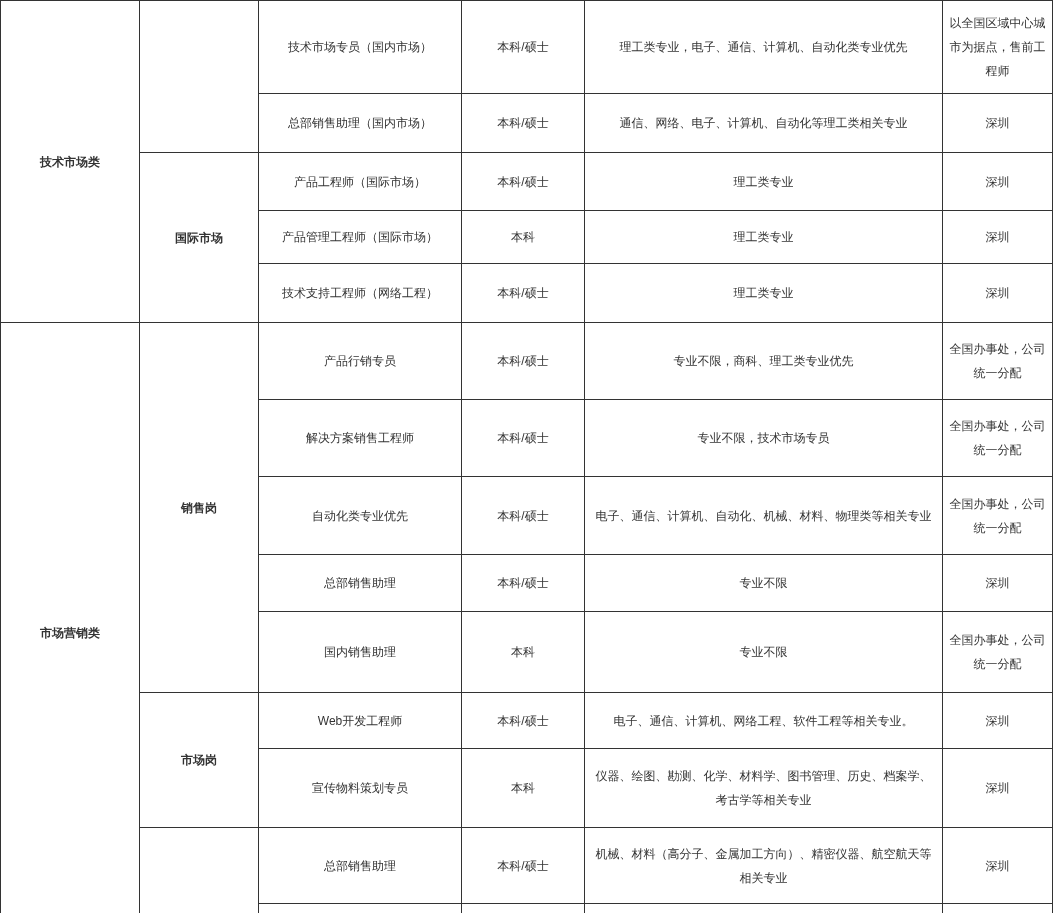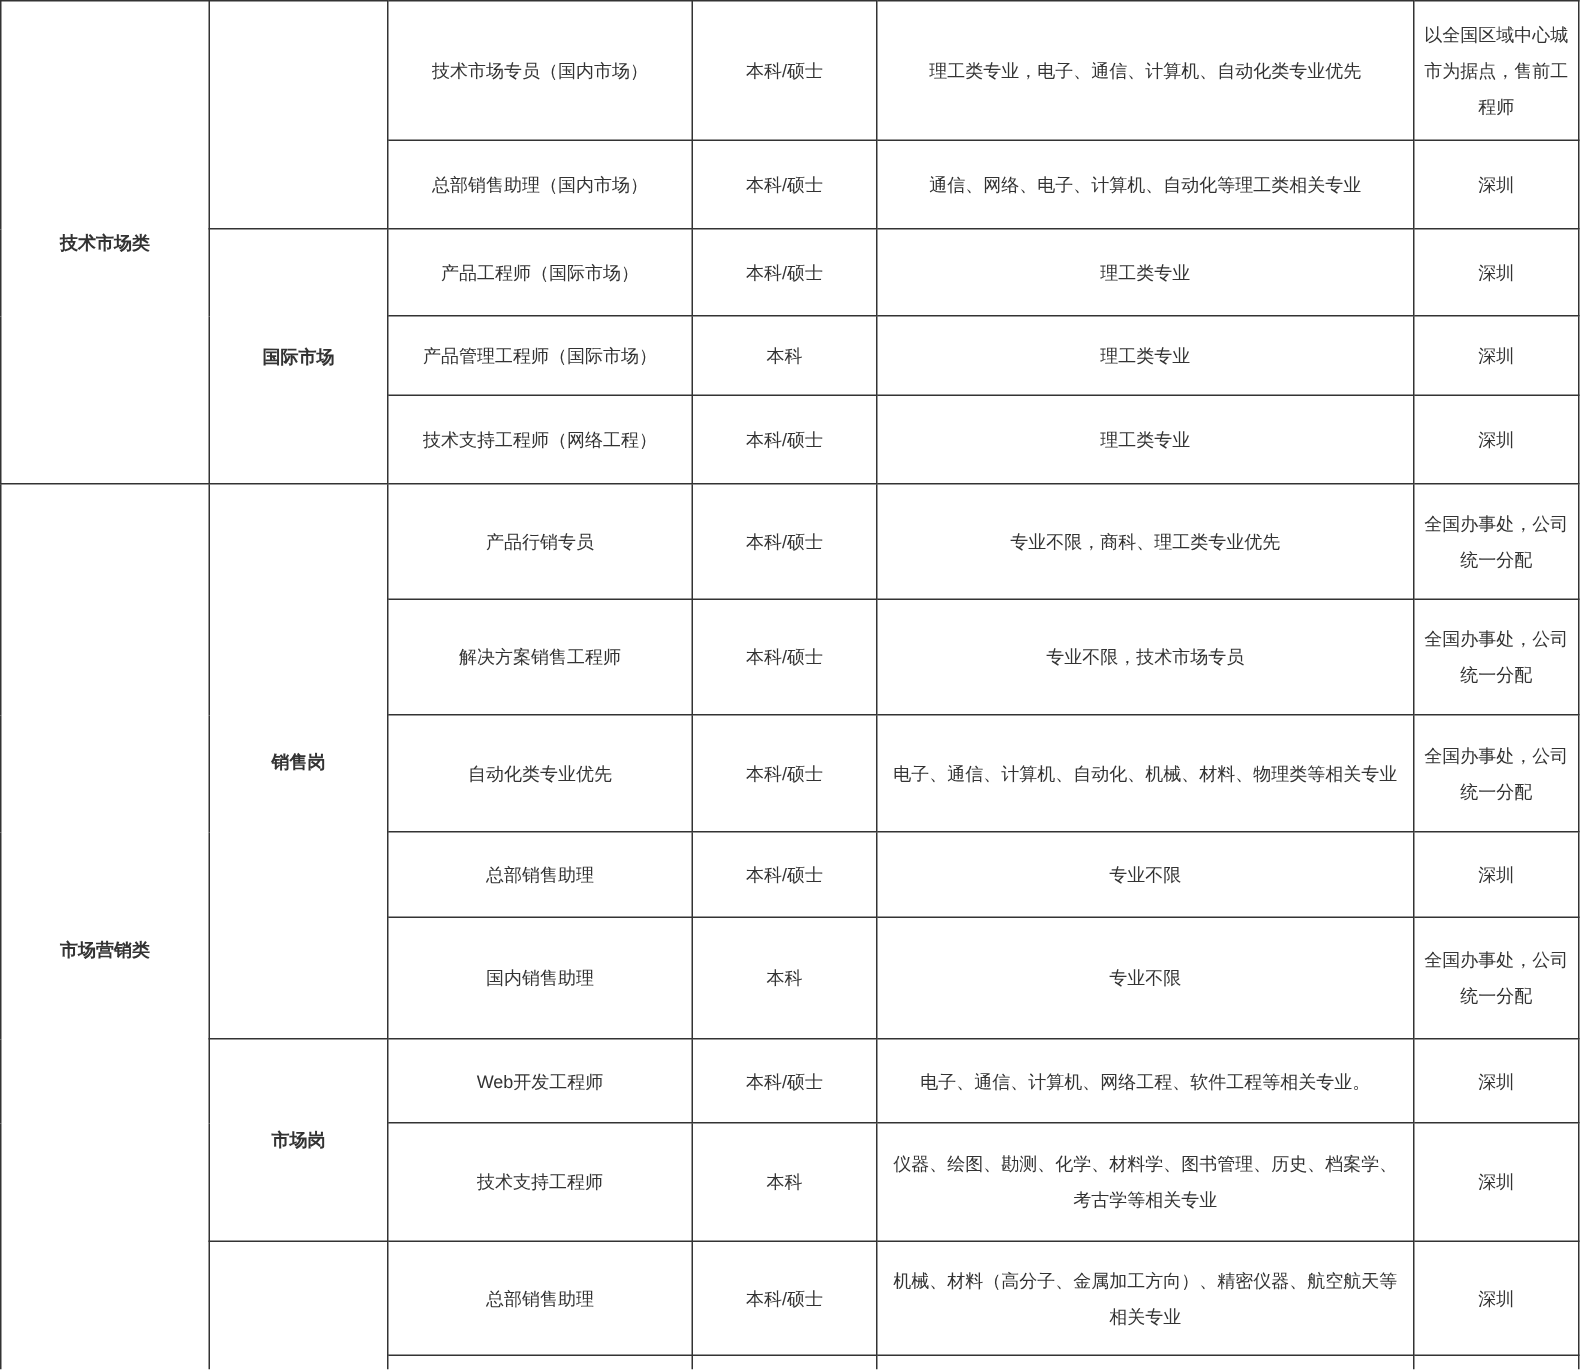--- a/index.html
+++ b/index.html
@@ -132,21 +132,21 @@
         <td>全国办事处，公司统一分配</td>
       </tr>
       <tr style="height:56px">
         <td class="sub" rowspan="2">市场岗</td>
         <td>Web开发工程师</td>
         <td>本科/硕士</td>
         <td>电子、通信、计算机、网络工程、软件工程等相关专业。</td>
         <td>深圳</td>
       </tr>
       <tr style="height:79px">
-        <td>技术支持工程师</td>
+        <td>宣传物料策划专员</td>
         <td>本科</td>
         <td>仪器、绘图、勘测、化学、材料学、图书管理、历史、档案学、考古学等相关专业</td>
         <td>深圳</td>
       </tr>
       <tr style="height:76px">
         <td class="sub" rowspan="2"></td>
         <td>总部销售助理</td>
         <td>本科/硕士</td>
         <td>机械、材料（高分子、金属加工方向）、精密仪器、航空航天等相关专业</td>
         <td>深圳</td>

